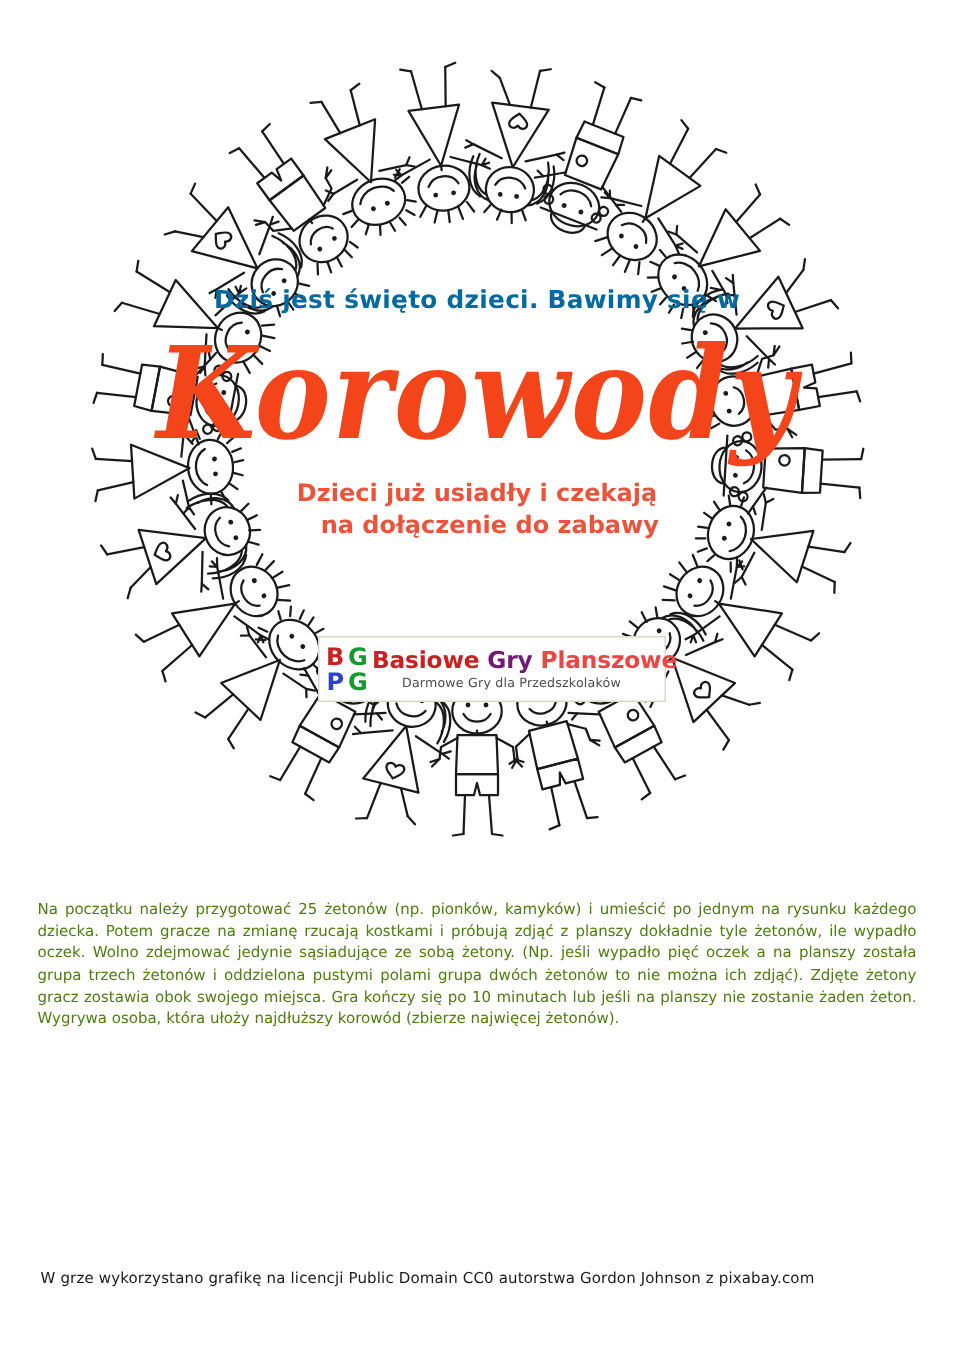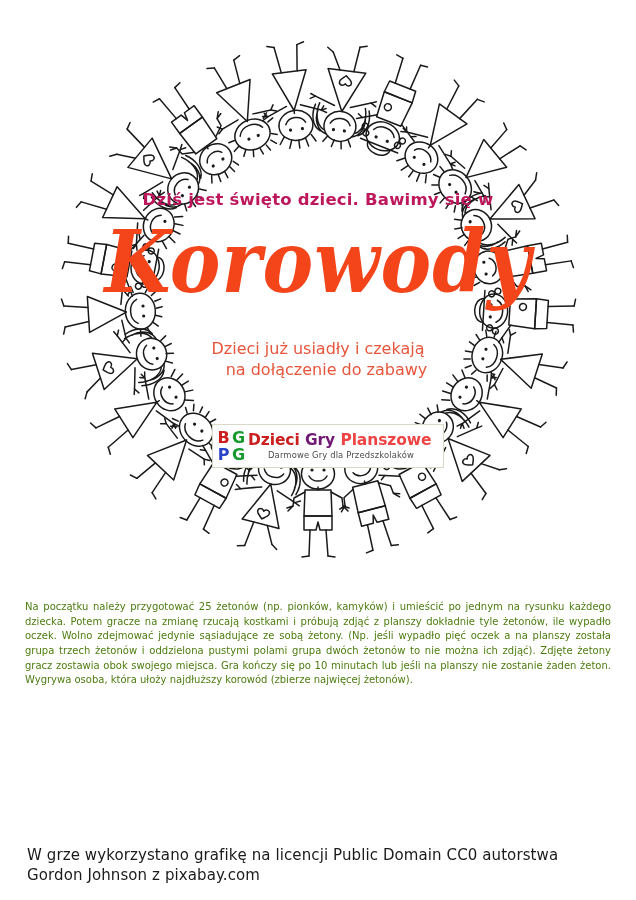--- a/index.html
+++ b/index.html
@@ -39,21 +39,21 @@
   #center-block {
     position: absolute;
     left: 0;
     top: 190px;
     width: 636px;
     text-align: center;
     pointer-events: none;
   }
 
   .tagline {
-    color: #be185d;
+    color: #0369a1;
     font-family: "DejaVu Sans", sans-serif;
     font-size: 16.5px;
     font-weight: 700;
     letter-spacing: .2px;
     line-height: 1.2;
     margin: 0;
     white-space: nowrap;
   }
 
   .game-title {
@@ -67,23 +67,23 @@
     margin: 10px 0 0 0;
     white-space: nowrap;
     transform: scaleY(1.12);
     transform-origin: center top;
   }
 
   .subtagline {
     color: #E8553C;
     font-family: "DejaVu Sans", sans-serif;
     font-size: 16px;
-    font-weight: 400;
+    font-weight: 700;
     line-height: 1.35;
-    margin: 42px 0 0 0;
+    margin: 22px 0 0 0;
   }
   .subtagline .l2 { display: block; padding-left: 17px; }
 
   
   #logo {
     position: absolute;
     left: 212px;
     top: 424px;
     width: 232px;
     height: 44px;
@@ -154,21 +154,21 @@
   }
   #rules p { margin: 0; }
 
   #credit {
     position: absolute;
     left: 27px;
     top: 846px;
     width: 586px;
     color: #1a1a1a;
     font-family: "DejaVu Sans", sans-serif;
-    font-size: 15px;
+    font-size: 10px;
     line-height: 1.3;
     letter-spacing: .1px;
   }
 </style>
 </head>
 <body>
 
 <div id="page">
 
   <div id="ring-area">
@@ -374,21 +374,21 @@
 
   <div id="logo">
     <div id="logo-mark">
       <span class="lm-b">B</span>
       <span class="lm-g1">G</span>
       <span class="lm-p">P</span>
       <span class="lm-g2">G</span>
     </div>
     <div id="logo-text">
       <div id="logo-title">
-        <span class="w1">Dzieci</span>
+        <span class="w1">Basiowe</span>
         <span class="w2">Gry</span>
         <span class="w3">Planszowe</span>
       </div>
       <div id="logo-sub">Darmowe Gry dla Przedszkolaków</div>
     </div>
   </div>
 
   <div id="rules">
     <p>Na początku należy przygotować 25 żetonów (np. pionków, kamyków) i umieścić po jednym na rysunku każdego dziecka. Potem gracze na zmianę rzucają kostkami i próbują zdjąć z planszy dokładnie tyle żetonów, ile wypadło oczek. Wolno zdejmować jedynie sąsiadujące ze sobą żetony. (Np. jeśli wypadło pięć oczek a na planszy została grupa trzech żetonów i oddzielona pustymi polami grupa dwóch żetonów to nie można ich zdjąć). Zdjęte żetony gracz zostawia obok swojego miejsca. Gra kończy się po 10 minutach lub jeśli na planszy nie zostanie żaden żeton. Wygrywa osoba, która ułoży najdłuższy korowód (zbierze najwięcej żetonów).</p>
   </div>

